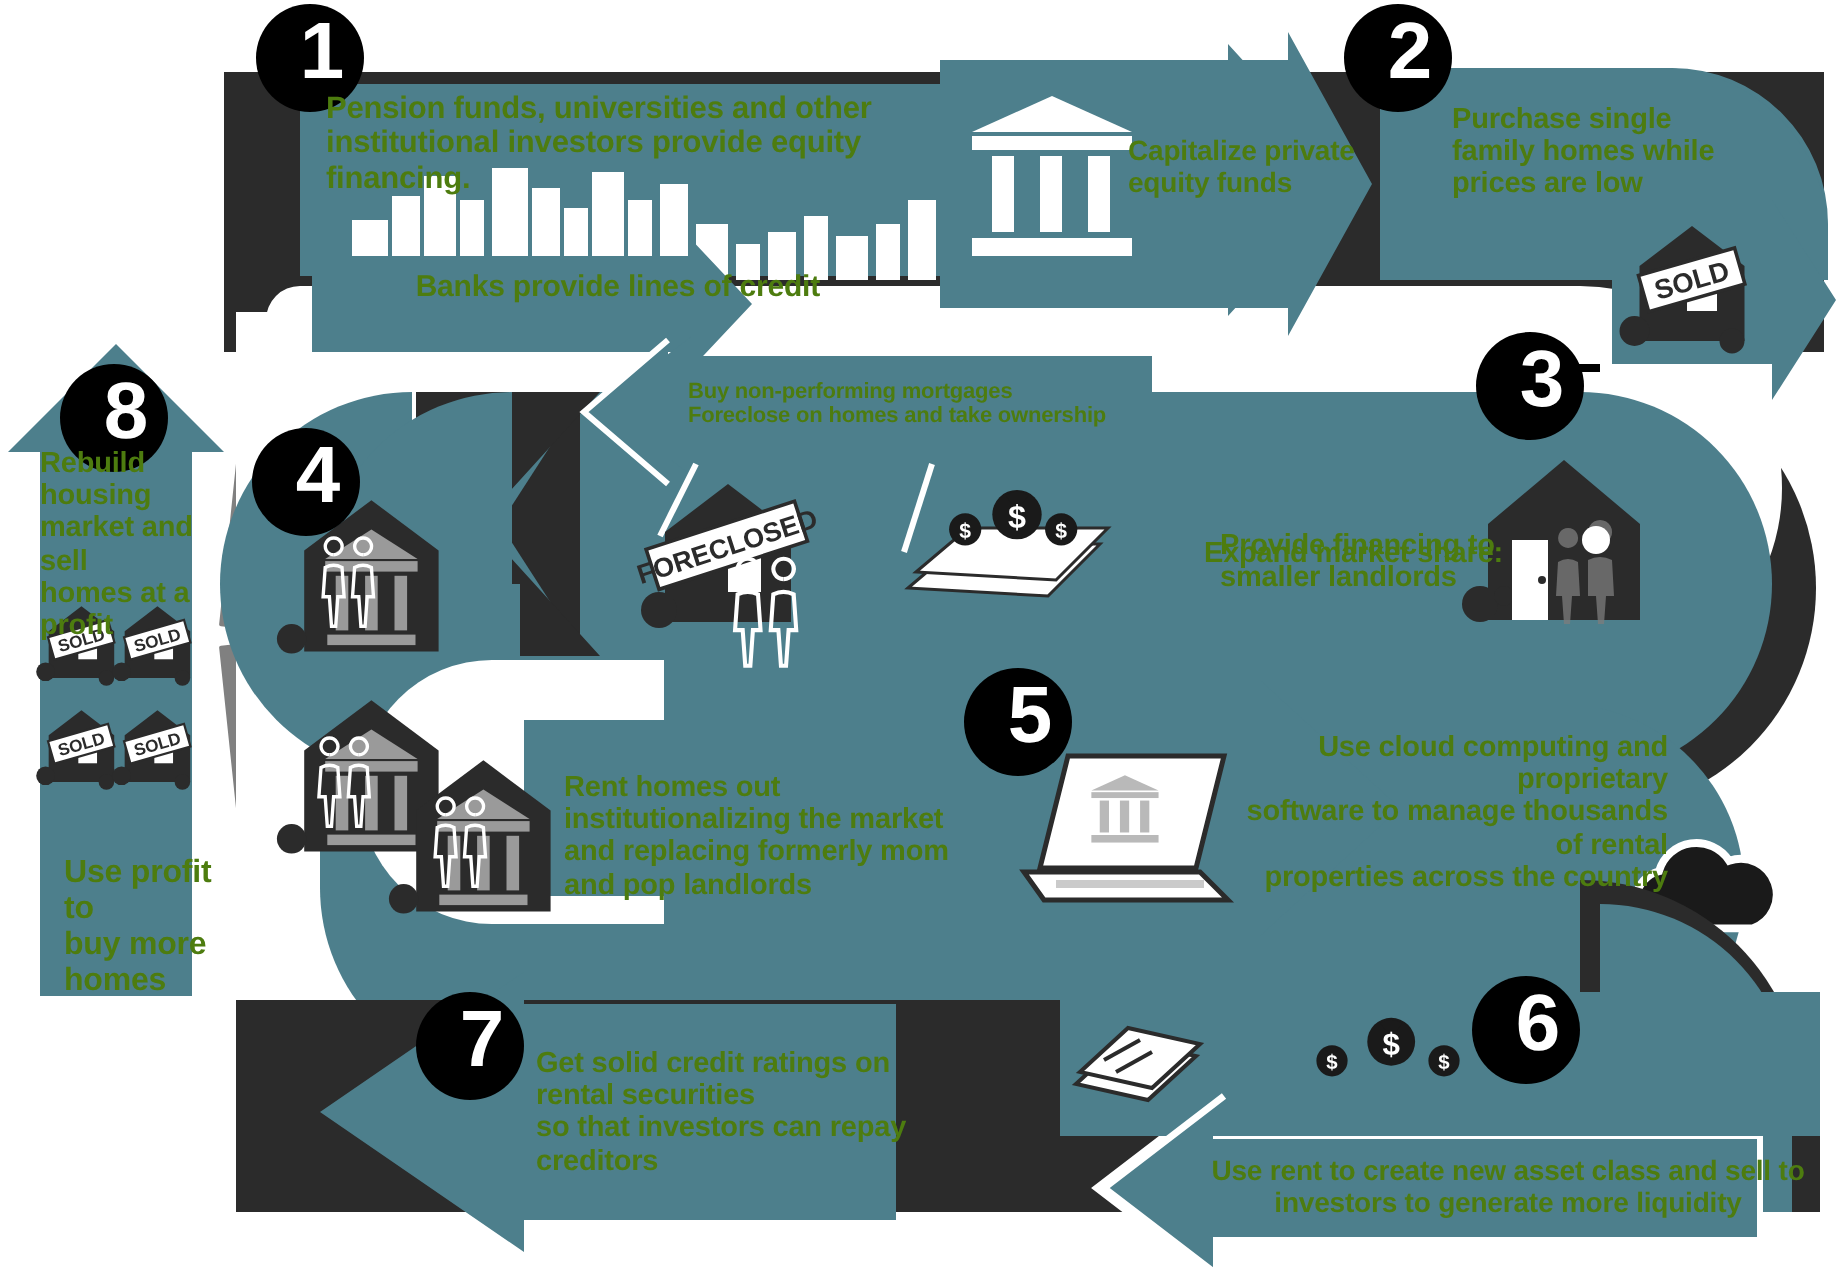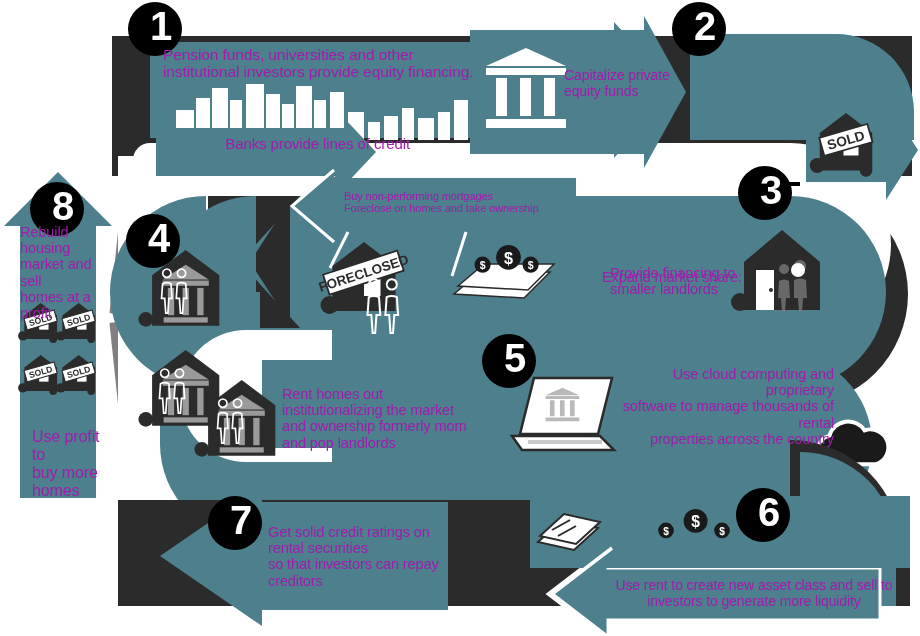--- a/index.html
+++ b/index.html
@@ -1,20 +1,20 @@
 <!DOCTYPE html>
 <html><head>
 <meta charset="utf-8">
 <title>Housing Investment Cycle Infographic</title>
 <style>
   html,body{margin:0;padding:0;background:#ffffff;}
   body{font-family:"Liberation Sans","DejaVu Sans",sans-serif;}
   #stage{position:relative;width:920px;height:636px;overflow:hidden;background:#ffffff;}
   #art{position:absolute;left:0;top:0;width:920px;height:636px;}
-  .lbl{position:absolute;color:#a21caf;font-weight:normal;line-height:1.12;
+  .lbl{position:absolute;color:#4d7c0f;font-weight:bold;line-height:1.12;
        letter-spacing:-0.1px;white-space:pre-line;}
   .num{position:absolute;width:54px;height:54px;border-radius:50%;background:#000000;
        color:#ffffff;font-weight:bold;font-size:40px;display:flex;align-items:center;
        justify-content:center;line-height:1;}
   .num span{display:block;transform:translate(6px,-3px);}
 </style>
 </head>
 <body>
 
 <div id="stage">
@@ -407,36 +407,39 @@
   </div>
 
   <div class="lbl" style="left:163px;top:46px;width:330px;font-size:15.5px;">Pension funds, universities and other
 institutional investors provide equity financing.</div>
 
   <div class="lbl" style="left:180px;top:136px;width:230px;font-size:15px;text-align:right;">Banks provide lines of credit</div>
 
   <div class="lbl" style="left:564px;top:68px;width:160px;font-size:14px;">Capitalize private
 equity funds</div>
 
+  <div class="lbl" style="left:726px;top:52px;width:160px;font-size:14.5px;">Purchase single
+family homes while
+prices are low</div>
 
   <div class="lbl" style="left:602px;top:230px;width:200px;font-size:14.5px;margin-top:39px;">Expand market share:</div>
 
   <div class="lbl" style="left:610px;top:265px;width:190px;font-size:14.5px;">Provide financing to
 smaller landlords</div>
 
   <div class="lbl" style="left:344px;top:190px;width:240px;font-size:11px;">Buy non-performing mortgages
 Foreclose on homes and take ownership</div>
 
   <div class="lbl" style="left:612px;top:366px;width:222px;font-size:14.5px;text-align:right;">Use cloud computing and proprietary
 software to manage thousands of rental
 properties across the country</div>
 
   <div class="lbl" style="left:282px;top:386px;width:220px;font-size:14.5px;">Rent homes out
 institutionalizing the market
-and ownership formerly mom
+and replacing formerly mom
 and pop landlords</div>
 
   <div class="lbl" style="left:604px;top:578px;width:300px;font-size:14px;text-align:center;">Use rent to create new asset class and sell to
 investors to generate more liquidity</div>
 
   <div class="lbl" style="left:268px;top:524px;width:192px;font-size:14.5px;">Get solid credit ratings on
 rental securities
 so that investors can repay
 creditors</div>
 

